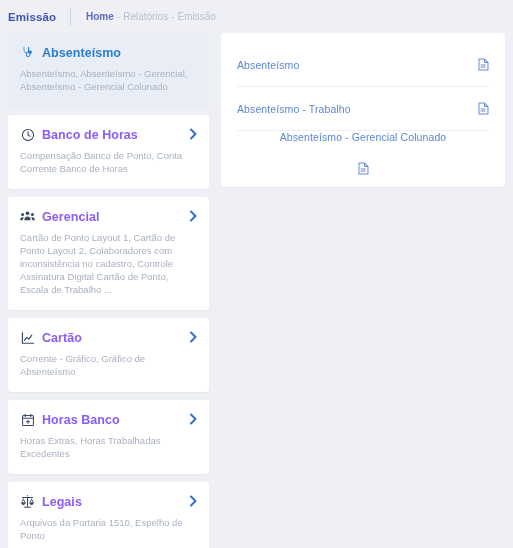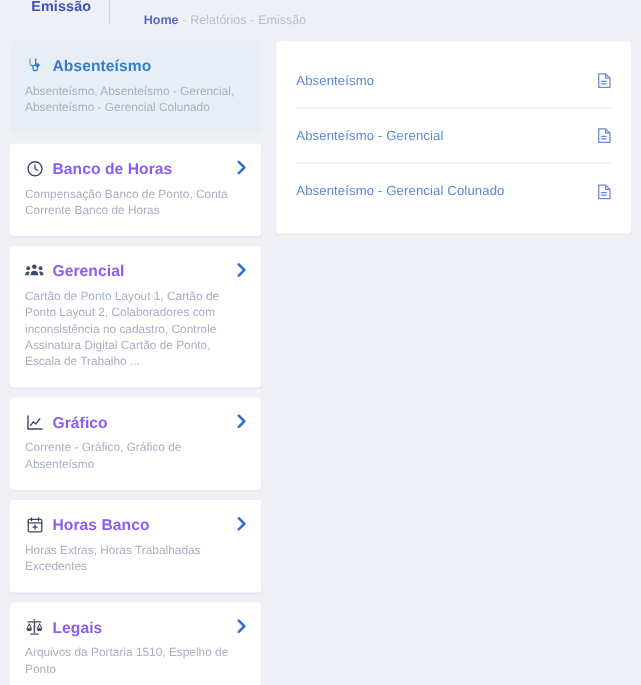--- a/index.html
+++ b/index.html
@@ -15,42 +15,42 @@
     font-family: "Liberation Sans", sans-serif;
     font-size: 12px;
     color: #5a6477;
     -webkit-font-smoothing: antialiased;
   }
 
   
   .header {
     height: 33px;
     display: flex;
-    padding-left: 25px;
+    align-items: center;
+    padding-left: 8px;
     background: #eef0f5;
   }
   .header-title {
     font-size: 11.5px;
     font-weight: bold;
     color: #3f51b5;
     letter-spacing: .1px;
   }
   .header-sep {
     width: 1px;
     height: 19px;
     background: #d2d7e2;
     margin: 0 15px 0 14px;
   }
   .breadcrumb {
     font-size: 10.5px;
     display: flex;
     align-items: center;
     gap: 3px;
     white-space: nowrap;
-    margin-left: 12px;
   }
   .crumb-home {
     color: #5b6bbf;
     font-weight: bold;
     font-size: 10px;
   }
   .crumb-dim {
     color: #b9bfcd;
     font-size: 10px;
   }
@@ -130,21 +130,21 @@
     padding: 10px 16px 12px 16px;
     box-shadow: 0 1px 1px rgba(25,35,70,0.045);
   }
   .report-row {
     display: flex;
     align-items: center;
     justify-content: space-between;
     height: 44px;
     border-bottom: 1px solid #eceff4;
   }
-  .report-row:last-child { border-bottom: none; }
+  .report-row:last-child { border-bottom: none; flex-direction: column; }
 
   .report-link {
     font-size: 10.5px;
     color: #5e86d6;
     cursor: pointer;
     text-decoration: none;
     letter-spacing: .1px;
   }
 
   .report-file-icon {
@@ -227,21 +227,21 @@
     </div>
 
     <div class="cat-card">
       <div class="cat-head">
         <span class="cat-icon">
           <svg width="14" height="14" viewBox="0 0 16 16" fill="none" stroke="currentColor" stroke-width="1.3" stroke-linecap="round" stroke-linejoin="round">
             <path d="M1.6 2v12h12.8"></path>
             <path d="M4 10.6 6.6 7.3l2.3 2 3.4-4.6"></path>
           </svg>
         </span>
-        <span class="cat-title">Gráfico</span>
+        <span class="cat-title">Cartão</span>
       </div>
       <div class="cat-desc">Corrente - Gráfico, Gráfico de Absenteísmo</div>
       <span class="chevron">
         <svg width="9" height="12" viewBox="0 0 9 12" fill="none" stroke="currentColor" stroke-width="2" stroke-linecap="round" stroke-linejoin="round">
             <path d="M2 1.5 6.5 6 2 10.5"></path>
           </svg>
       </span>
     </div>
 
     <div class="cat-card">
@@ -293,21 +293,21 @@
         <span class="report-file-icon">
           <svg width="11" height="13" viewBox="0 0 12 14" fill="none" stroke="currentColor" stroke-width="1.1" stroke-linejoin="round">
             <path d="M1.1 1.1h6l3.8 3.8v8h-9.8z"></path>
             <path d="M7.1 1.1v3.8h3.8"></path>
             <path d="M3.3 7.6h4.4M3.3 9.8h4.4" stroke-linecap="round"></path>
           </svg>
         </span>
       </div>
 
       <div class="report-row">
-        <span class="report-link">Absenteísmo - Gerencial</span>
+        <span class="report-link">Absenteísmo - Trabalho</span>
         <span class="report-file-icon">
           <svg width="11" height="13" viewBox="0 0 12 14" fill="none" stroke="currentColor" stroke-width="1.1" stroke-linejoin="round">
             <path d="M1.1 1.1h6l3.8 3.8v8h-9.8z"></path>
             <path d="M7.1 1.1v3.8h3.8"></path>
             <path d="M3.3 7.6h4.4M3.3 9.8h4.4" stroke-linecap="round"></path>
           </svg>
         </span>
       </div>
 
       <div class="report-row">

